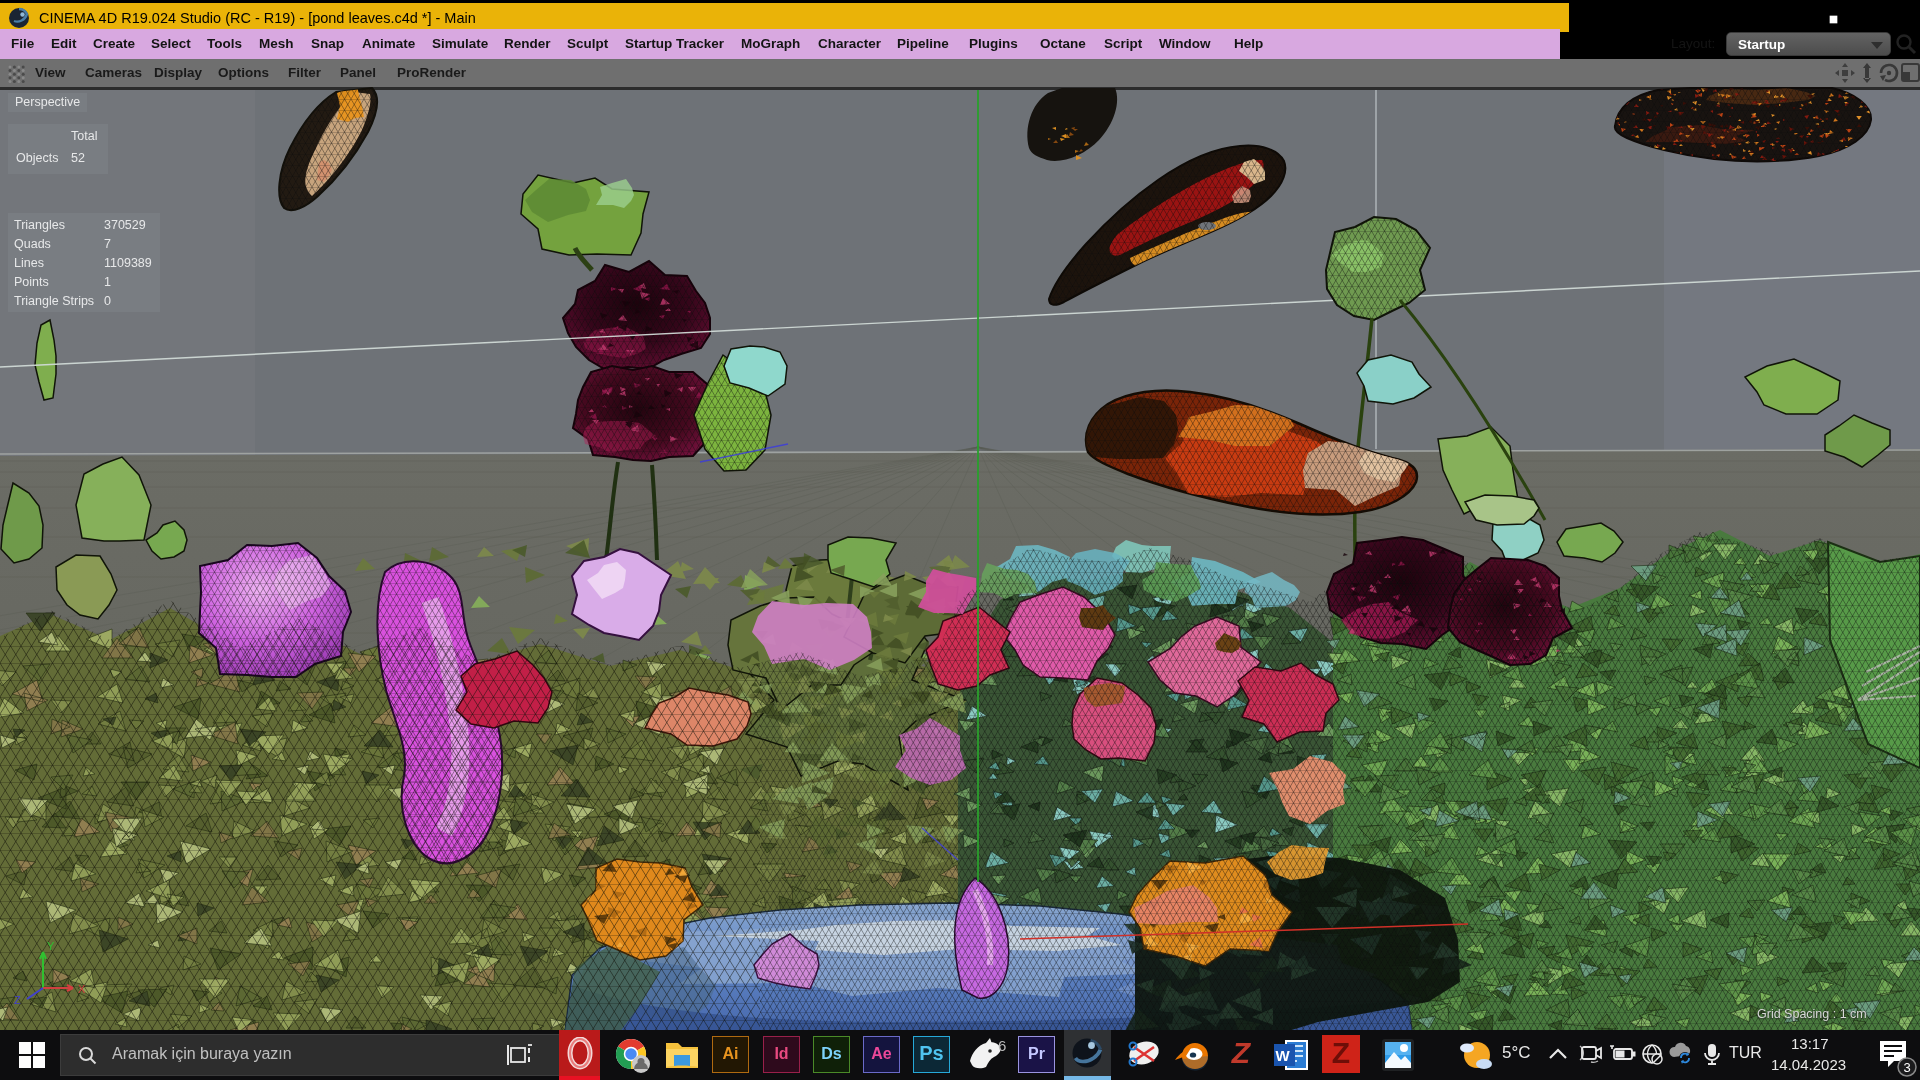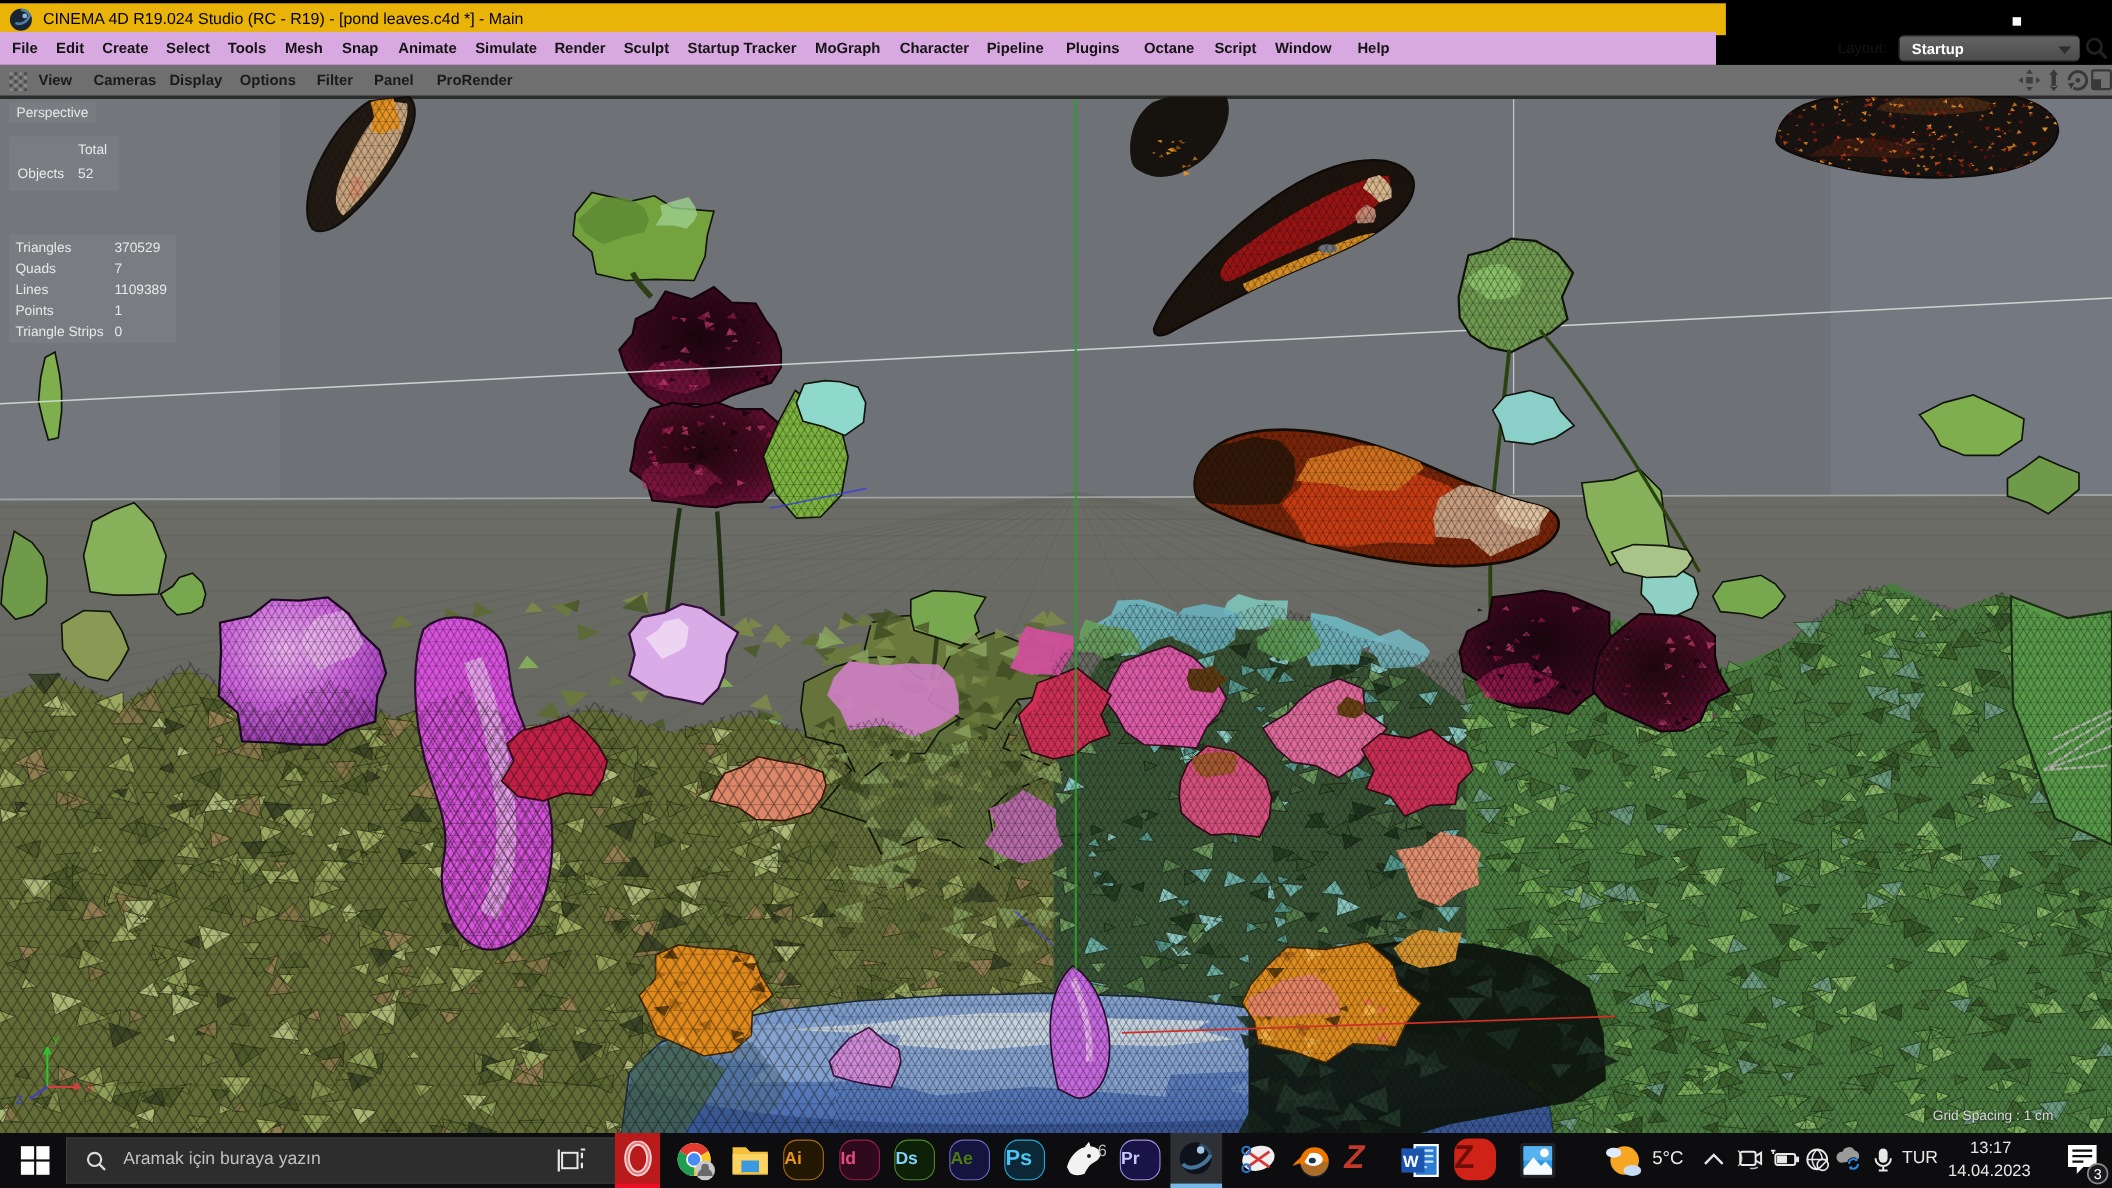--- a/index.html
+++ b/index.html
@@ -7,21 +7,21 @@
 #title .t{position:absolute;left:39px;top:7px;font-size:14.5px;color:#000}
 #menu{left:0;top:29px;width:1560px;height:30px;background:#d8a8e0}
 #menu span{position:absolute;top:7px;font-size:13.5px;font-weight:700;color:#141414}
 #tool{left:0;top:59px;width:1920px;height:28px;background:#6f6f6f}
 #tool span{position:absolute;top:6px;font-size:13.5px;font-weight:700;color:#1a1a1a}
 #hud div{position:absolute;color:#e7e8e9;font-size:12.5px}
 .box{background:rgba(125,129,134,0.62)}
 #task{left:0;top:1030px;width:1920px;height:50px;background:#0d0d0f;color:#fff}
 .lbl{color:#e8e8e8}
 .ic{position:absolute;top:1035px;width:40px;height:40px}
-.tile{position:absolute;border-radius:13px;font-weight:700;text-align:left}
+.tile{position:absolute;border-radius:0;font-weight:700;text-align:center}
 </style></head><body>
 <div class="abs" id="title">
     <svg class="abs" style="left:8px;top:4px" width="22" height="22">
       <circle cx="11" cy="11" r="10" fill="#1a2433"></circle>
       <path d="M11 2a9 9 0 0 1 8 5c-2 6-8 9-13 7" fill="none" stroke="#4a7ea8" stroke-width="2.4"></path>
       <circle cx="14.5" cy="7.5" r="2.2" fill="#8fb8d8"></circle>
     </svg>
     <span class="t">CINEMA 4D R19.024 Studio (RC - R19) - [pond leaves.c4d *] - Main</span>
     <svg class="abs" style="left:1766px;top:6px" width="160" height="18">
       <path d="M1 9h13" stroke="#000" stroke-width="1.5"></path>
@@ -450,21 +450,21 @@
   </svg>
 <svg class="ic" style="left:662px" width="40" height="40">
     <path d="M4 8h12l4 4h16v20H4z" fill="#f5c13c"></path>
     <path d="M4 14h32v18H4z" fill="#fcd462"></path>
     <path d="M12 20h16v12H12z" fill="#3b99e0"></path>
     <path d="M4 32c10-2 22-2 32 0v1H4z" fill="#f5c13c"></path>
   </svg>
 <div class="tile" style="left:712px;top:1036px;width:37px;height:37px;background:#221703;border:1.5px solid #b06a10;color:#e8941e;font-size:16px;line-height:33px">Ai</div>
 <div class="tile" style="left:763px;top:1036px;width:37px;height:37px;background:#2e0a1c;border:1.5px solid #99204a;color:#e84a80;font-size:16px;line-height:33px">Id</div>
 <div class="tile" style="left:813px;top:1036px;width:37px;height:37px;background:#0f2008;border:1.5px solid #4a8a28;color:#7dd3fc;font-size:16px;line-height:33px">Ds</div>
-<div class="tile" style="left:863px;top:1036px;width:37px;height:37px;background:#14143e;border:1.5px solid #6a6ac8;color:#4d7c0f;font-size:16px;line-height:33px">Ae</div>
+<div class="tile" style="left:863px;top:1036px;width:37px;height:37px;background:#14143e;border:1.5px solid #6a6ac8;color:#ec4899;font-size:16px;line-height:33px">Ae</div>
 <div class="tile" style="left:913px;top:1036px;width:37px;height:37px;background:#0c2836;border:1.5px solid #26a8d8;color:#4fc3f0;font-size:20px;line-height:33px">Ps</div>
 <svg class="ic" style="left:966px" width="44" height="40">
     <path d="M4 26C6 18 12 10 20 8C26 6 32 8 34 12C36 16 32 20 28 22C24 24 22 28 20 32C16 34 8 34 6 30Z" fill="#f2f2f2"></path>
     <path d="M20 8l4-5 2 6" fill="#f2f2f2"></path>
     <circle cx="24" cy="16" r="1.8" fill="#222"></circle>
     <text x="32" y="16" fill="#bbb" font-size="15" font-family="Liberation Sans">6</text>
   </svg>
 <div class="tile" style="left:1018px;top:1036px;width:37px;height:37px;background:#1a1347;border:1.5px solid #9a94e0;color:#c5c8ff;font-size:16px;line-height:33px">Pr</div>
 <div class="abs" style="left:1064px;top:1030px;width:47px;height:47px;background:#2e3033"></div>
 <svg class="abs" style="left:1071px;top:1037px" width="33" height="33">

